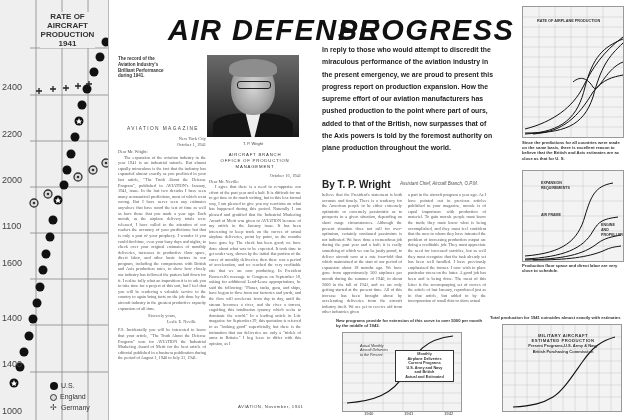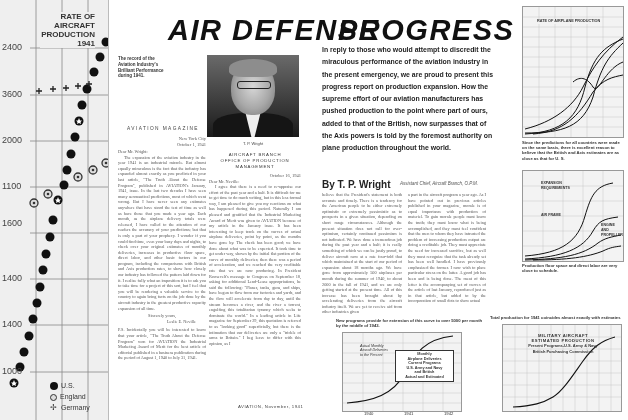--- a/index.html
+++ b/index.html
@@ -1,22 +1,22 @@
 <!DOCTYPE html>
 <html><head>
 <meta charset="utf-8">
 <style>
   html,body{margin:0;padding:0;background:#fff;}
   body{width:628px;height:420px;position:relative;overflow:hidden;font-family:"Liberation Serif",serif;color:#222;}
   .abs{position:absolute;}
   
   #left-chart{left:0;top:0;width:108px;height:420px;background:#efefef;border-right:1px solid #bbb;}
   #left-chart svg{position:absolute;left:0;top:0;}
-  .chart-title{position:absolute;left:40px;top:12px;width:55px;text-align:right;font-family:"Liberation Sans",sans-serif;font-weight:bold;font-size:8px;line-height:9px;color:#333;background:#efefef;}
-  .ytick{position:absolute;left:2px;font-family:"Liberation Sans",sans-serif;font-size:9px;color:#444;}
+  .chart-title{position:absolute;left:40px;top:12px;width:55px;text-align:center;font-family:"Liberation Sans",sans-serif;font-weight:bold;font-size:8px;line-height:9px;color:#333;background:#efefef;}
+  .ytick{position:absolute;left:2px;font-family:"Liberation Sans",sans-serif;font-size:9px;color:#444;margin-top:40px;}
   .legend{position:absolute;left:50px;top:380px;font-family:"Liberation Sans",sans-serif;font-size:7px;line-height:11px;color:#333;}
   .legend span.sym{display:inline-block;width:8px;height:8px;border-radius:50%;vertical-align:middle;margin-right:3px;}
   
   .col{font-size:4.3px;line-height:5.6px;text-align:justify;color:#555;}
   .small-intro{left:118px;top:56px;width:52px;font-family:"Liberation Sans",sans-serif;font-size:4.5px;line-height:5.8px;font-weight:bold;color:#333;}
   .mag-name{left:118px;top:126px;width:90px;text-align:center;font-family:"Liberation Sans",sans-serif;font-size:4.8px;letter-spacing:1.4px;color:#444;}
   .dateline{font-size:4.5px;line-height:5.5px;text-align:right;color:#555;}
   .headline{font-family:"Liberation Sans",sans-serif;font-weight:bold;font-style:italic;font-size:29px;letter-spacing:1.5px;color:#111;}
   .photo{left:207px;top:55px;width:92px;height:82px;background:linear-gradient(180deg,#6a6a6a 0%,#3a3a3a 60%,#1a1a1a 100%);overflow:hidden;}
   .photo .face{position:absolute;left:24px;top:8px;width:44px;height:52px;border-radius:46%;background:radial-gradient(ellipse at 50% 45%,#d8d8d8 0%,#a8a8a8 55%,#6e6e6e 100%);}
@@ -105,21 +105,21 @@
         <path d="M86 84 l6 0 M89 81 l0 6"></path>
     </g>
   </svg>
   <div class="chart-title">
     <div>RATE OF</div>
     <div>AIRCRAFT</div>
     <div>PRODUCTION</div>
     <div>1941</div>
   </div>
   <div class="ytick" style="top:42px">2400</div>
-  <div class="ytick" style="top:89px">3600</div>
+  <div class="ytick" style="top:89px">2200</div>
   <div class="ytick" style="top:135px">2000</div>
   <div class="ytick" style="top:181px">1100</div>
   <div class="ytick" style="top:218px">1600</div>
   <div class="ytick" style="top:273px">1400</div>
   <div class="ytick" style="top:319px">1400</div>
   <div class="ytick" style="top:366px">1000</div>
   <div class="legend">
     <div><span class="sym" style="background:#111"></span><span>U.S.</span></div>
     <div><span class="sym" style="background:#ddd;border:1.5px solid #333;width:5px;height:5px"></span><span>England</span></div>
     <div><span class="sym" style="border-radius:0;font-size:8px;width:8px;height:8px;line-height:8px">✢</span><span>Germany</span></div>

